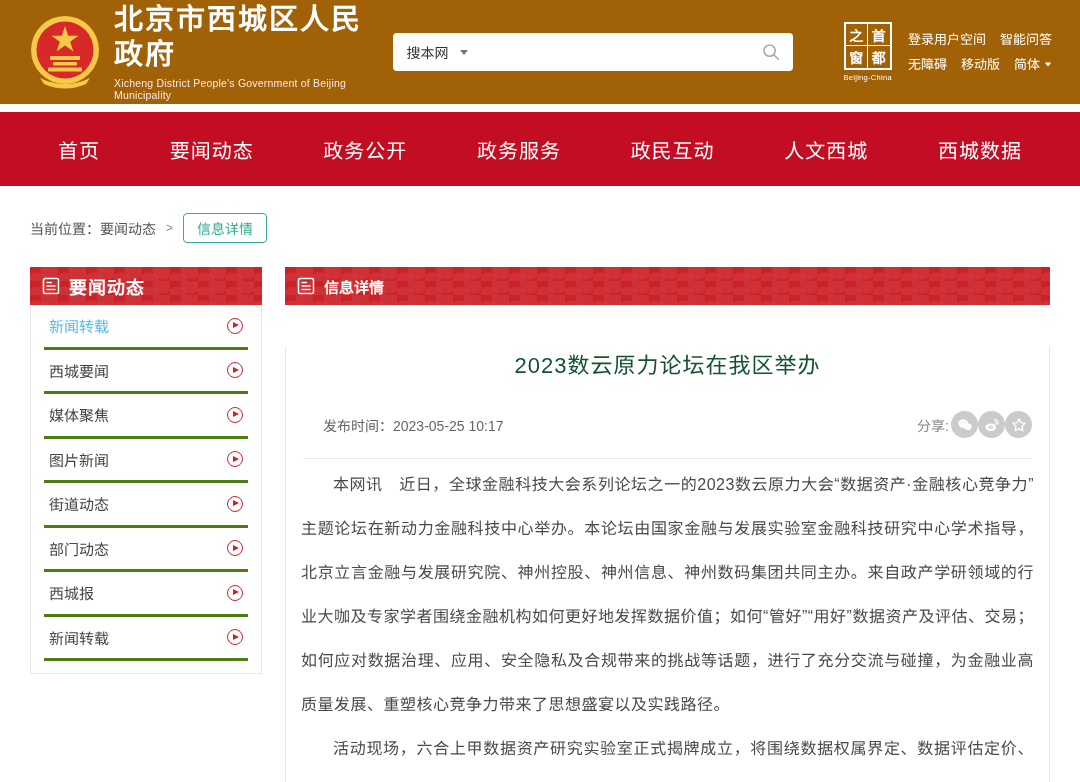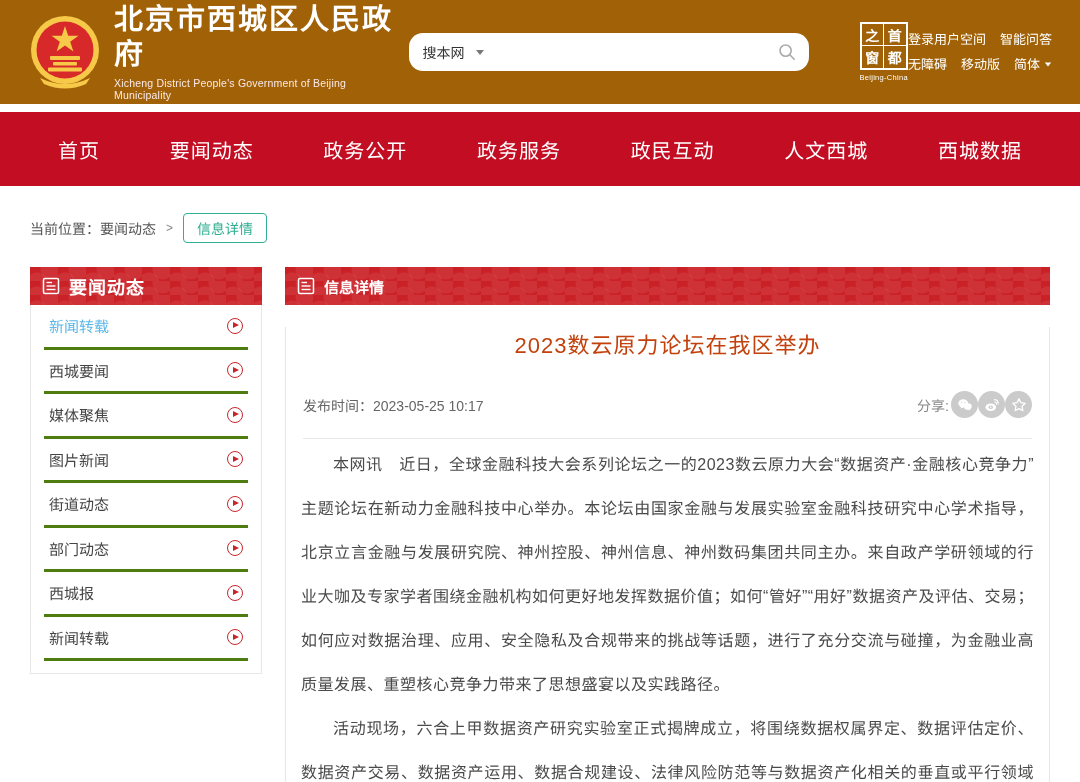--- a/index.html
+++ b/index.html
@@ -15,21 +15,21 @@
     height:104px; background:#a16207; display:flex; align-items:center;
     padding:0 28px; color:#fff;
   }
   .logo-group { display:flex; align-items:center; gap:12px; cursor:pointer; }
   .emblem { width:74px; height:80px; flex-shrink:0; }
   .title-block { line-height:1.2; }
   .site-title { font-size:29px; font-weight:bold; letter-spacing:2px; color:#fff; }
   .site-subtitle { font-size:10.5px; color:#fbe9e9; margin-top:5px; letter-spacing:0.2px; }
 
   .search-box {
-    width:400px; height:38px; background:#fff; border-radius:14px;
+    width:400px; height:38px; background:#fff; border-radius:4px;
     display:flex; align-items:center; padding:0 13px; margin-left:12px; flex-shrink:0;
   }
   .search-scope { display:flex; align-items:center; gap:12px; cursor:pointer; }
   .search-scope-label { font-size:14px; color:#333; }
   .caret-down {
     width:0; height:0; border-left:4.5px solid transparent;
     border-right:4.5px solid transparent; border-top:5px solid #777; display:inline-block;
   }
   .search-input {
     flex:1; border:none; outline:none; font-size:14px; color:#333;
@@ -45,21 +45,21 @@
   .stamp-cell {
     display:flex; align-items:center; justify-content:center;
     font-family:"Liberation Serif","DejaVu Serif",serif;
     font-size:14px; font-weight:bold; color:#fff;
   }
   .stamp-cell:nth-child(1){ border-right:1px solid #fff; border-bottom:1px solid #fff; }
   .stamp-cell:nth-child(2){ border-bottom:1px solid #fff; }
   .stamp-cell:nth-child(3){ border-right:1px solid #fff; }
   .stamp-caption { font-size:7.5px; color:#fff; margin-top:3px; letter-spacing:0.3px; }
 
-  .header-links { font-size:13px; line-height:25px; white-space:nowrap; }
+  .header-links { margin-left:16px; font-size:13px; line-height:25px; white-space:nowrap; }
   .header-links .row { display:flex; align-items:center; }
   .hlink { color:#fff; cursor:pointer; }
   .hlink + .hlink { margin-left:14px; }
   .lang-caret { margin-left:4px; border-top-color:#fff; transform:scale(0.8); }
 
   
   .nav-gap { height:8px; background:#fff; }
   .main-nav {
     height:74px; background:#c30d23; display:flex; align-items:center;
     justify-content:space-between; padding:0 58px;
@@ -116,26 +116,26 @@
   }
 
   
   .main-panel { flex:1; min-width:0; }
   .main-panel .panel-header { height:38px; font-size:15px; font-weight:bold; }
   .main-panel-body {
     border:1px solid #e7e7e7; border-top:none; background:#fff;
     padding:0 15px 30px; min-height:478px;
   }
   .article-title {
-    text-align:center; font-size:22px; font-weight:400; color:#c2410c;
-    margin:22px 0 32px; letter-spacing:1px;
+    text-align:center; font-size:22px; font-weight:400; color:#14532d;
+    margin:42px 0 32px; letter-spacing:1px;
   }
   .meta-row {
     display:flex; justify-content:space-between; align-items:center;
-    font-size:14px; color:#666; margin-bottom:20px; padding:0 2px;
+    font-size:14px; color:#666; margin-bottom:20px; padding:0 2px;margin-left:20px;
   }
   .share-group { display:flex; align-items:center; }
   .share-label { color:#888; margin-right:2px; }
   .share-btn {
     width:27px; height:27px; border-radius:50%; background:#cbcbcb;
     display:flex; align-items:center; justify-content:center; cursor:pointer;
   }
   .share-btn svg { width:16px; height:16px; }
   .meta-divider { border:none; border-top:1px solid #e8e8e8; margin:0 2px 4px; }
 

